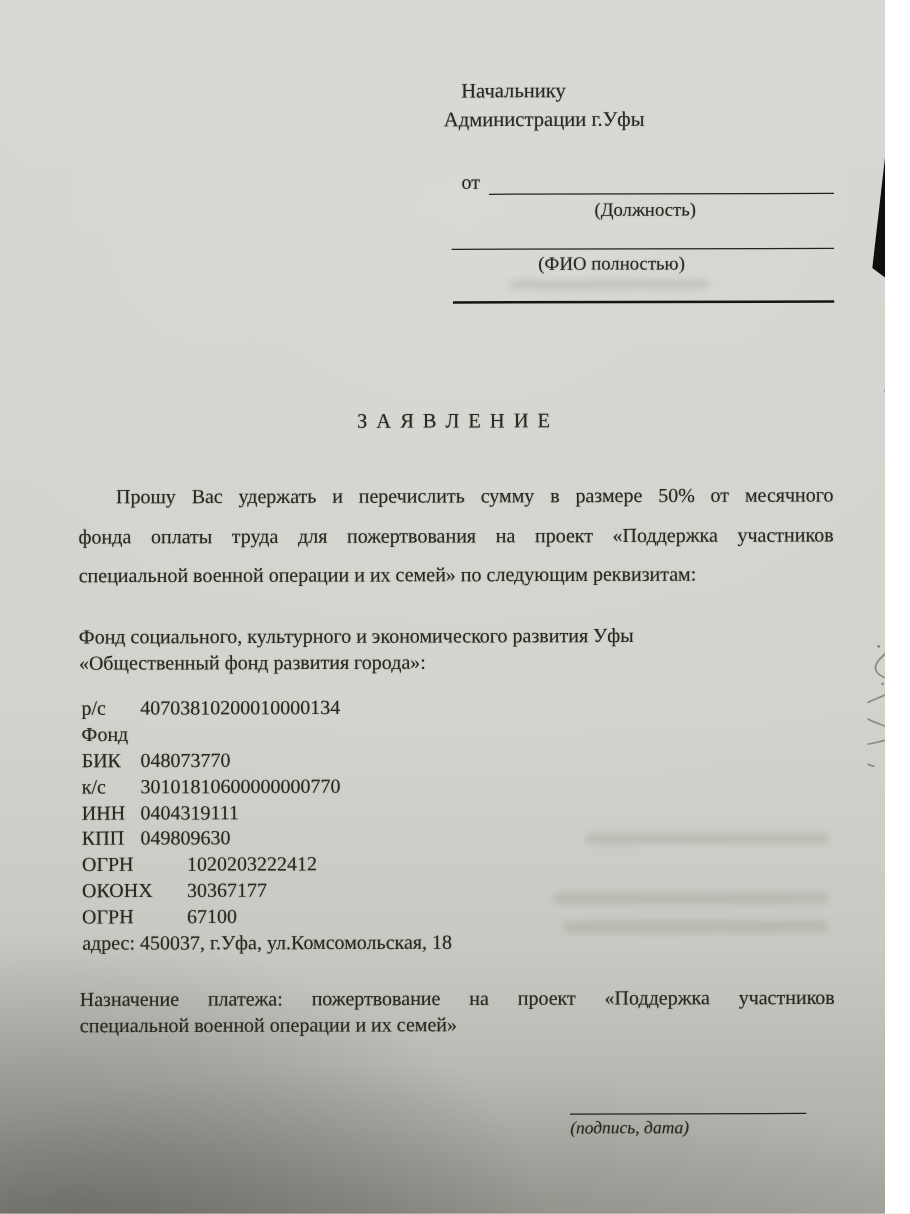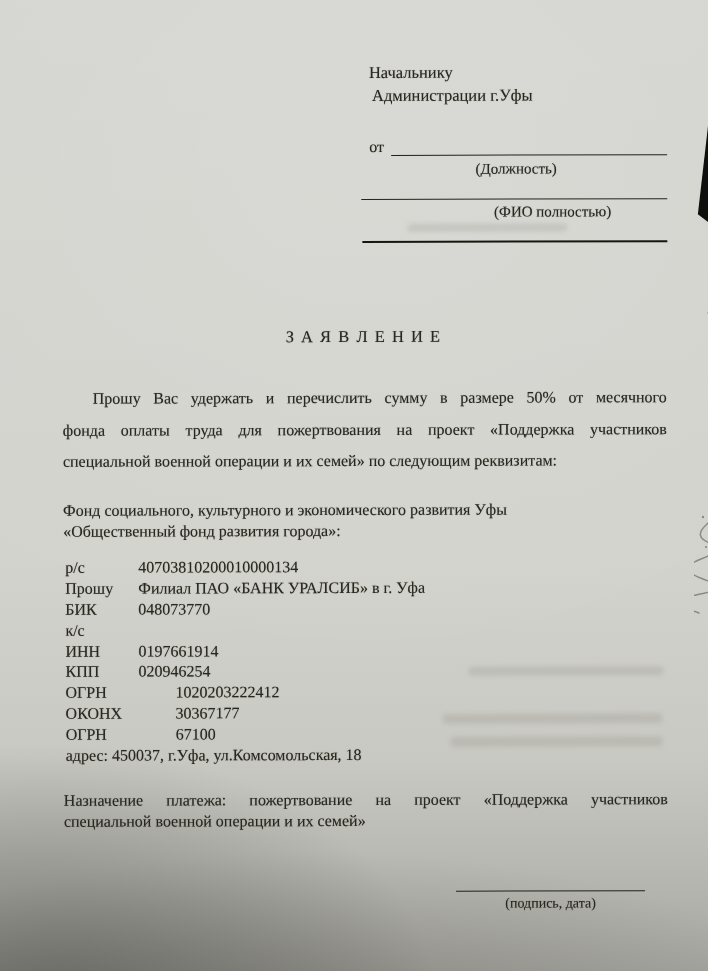--- a/index.html
+++ b/index.html
@@ -32,84 +32,84 @@
   .rule-line{border-top:1.6px solid #23231e;height:0;}
   .rule-thick{border-top:2.6px solid #16160f;height:0;}
   .doc-title{font-size:16.5px;letter-spacing:1.5px;text-align:center;white-space:pre;}
   .para-line{width:604px;font-size:16px;line-height:31.5px;white-space:normal;}
   .just{text-align:justify;text-align-last:justify;}
   .fund-line,.purp-line{width:604px;font-size:16px;line-height:21.5px;white-space:normal;}
   .req-row{display:flex;height:20.9px;font-size:16px;align-items:baseline;}
   .req-label{flex:0 0 auto;}
   .t1 .req-label{width:47px;}
   .t2 .req-label{width:84px;}
-  .req-value{white-space:pre;margin-left:26px;}
+  .req-value{white-space:pre;}
   .sig-rule{border-top:1.6px solid #22221d;height:0;}
-  .sig-caption{font-size:14px;text-align:center;white-space:pre;}
+  .sig-caption{font-size:14px;text-align:left;white-space:pre;font-style:italic;}
   .ghost{background:rgba(104,104,96,0.17);filter:blur(2.4px);border-radius:4px;}
   .corner-wedge{
     position:absolute;right:0;top:126px;width:13px;height:96px;
     background:#0e0e0c;
     clip-path:polygon(100% 0, 100% 100%, 22% 92%);
     filter:blur(0.4px);
   }
   .margin-ink{position:absolute;left:694px;top:295px;opacity:0.55;filter:blur(0.4px);}
 </style>
 </head>
 <body>
 
 <div class="page">
   <div class="content">
 
     <div class="abs txt recipient-line" style="left:370px;top:61px;">Начальнику</div>
-    <div class="abs txt recipient-line" style="left:373px;top:84px;">Администрации г.Уфы</div>
+    <div class="abs txt recipient-line" style="left:356px;top:84px;">Администрации г.Уфы</div>
 
     <div class="abs from-row" style="left:370px;top:135px;width:298px;">
       <span class="txt">от</span>
       <span class="rule"></span>
     </div>
     <div class="abs txt caption" style="left:394px;top:161px;width:246px;">(Должность)</div>
 
     <div class="abs rule-line" style="left:362px;top:199px;width:306px;"></div>
-    <div class="abs txt caption" style="left:368px;top:204px;width:244px;text-align:right;">(ФИО полностью)</div>
+    <div class="abs txt caption" style="left:368px;top:204px;width:244px;">(ФИО полностью)</div>
 
     <div class="abs rule-thick" style="left:363px;top:241px;width:305px;"></div>
 
     <div class="abs txt doc-title" style="left:62px;top:327px;width:604px;">З А Я В Л Е Н И Е</div>
 
     <div class="abs txt para-line just" style="left:63px;top:382px;text-indent:30px;">Прошу Вас удержать и перечислить сумму в размере 50% от месячного</div>
     <div class="abs txt para-line just" style="left:63px;top:414px;">фонда оплаты труда для пожертвования на проект «Поддержка участников</div>
     <div class="abs txt para-line" style="left:63px;top:445px;">специальной военной операции и их семей» по следующим реквизитам:</div>
 
     <div class="abs txt fund-line" style="left:63px;top:499px;">Фонд социального, культурного и экономического развития Уфы</div>
     <div class="abs txt fund-line" style="left:63px;top:520px;">«Общественный фонд развития города»:</div>
 
     <div class="abs" style="left:65px;top:558px;width:560px;">
       <div class="req-row t1">
         <span class="txt req-label">р/с</span>
         <span class="txt req-value">40703810200010000134</span>
       </div>
       <div class="req-row t1">
-        <span class="txt req-label">Прошу</span>
-        <span class="txt req-value">Филиал ПАО «БАНК УРАЛСИБ» в г. Уфа</span>
+        <span class="txt req-label">Фонд</span>
       </div>
       <div class="req-row t1">
         <span class="txt req-label">БИК</span>
         <span class="txt req-value">048073770</span>
       </div>
       <div class="req-row t1">
         <span class="txt req-label">к/с</span>
+        <span class="txt req-value">30101810600000000770</span>
       </div>
       <div class="req-row t1">
         <span class="txt req-label">ИНН</span>
-        <span class="txt req-value">0197661914</span>
+        <span class="txt req-value">0404319111</span>
       </div>
       <div class="req-row t1">
         <span class="txt req-label">КПП</span>
-        <span class="txt req-value">020946254</span>
+        <span class="txt req-value">049809630</span>
       </div>
       <div class="req-row t2">
         <span class="txt req-label">ОГРН</span>
         <span class="txt req-value">1020203222412</span>
       </div>
       <div class="req-row t2">
         <span class="txt req-label">ОКОНХ</span>
         <span class="txt req-value">30367177</span>
       </div>
       <div class="req-row t2">

